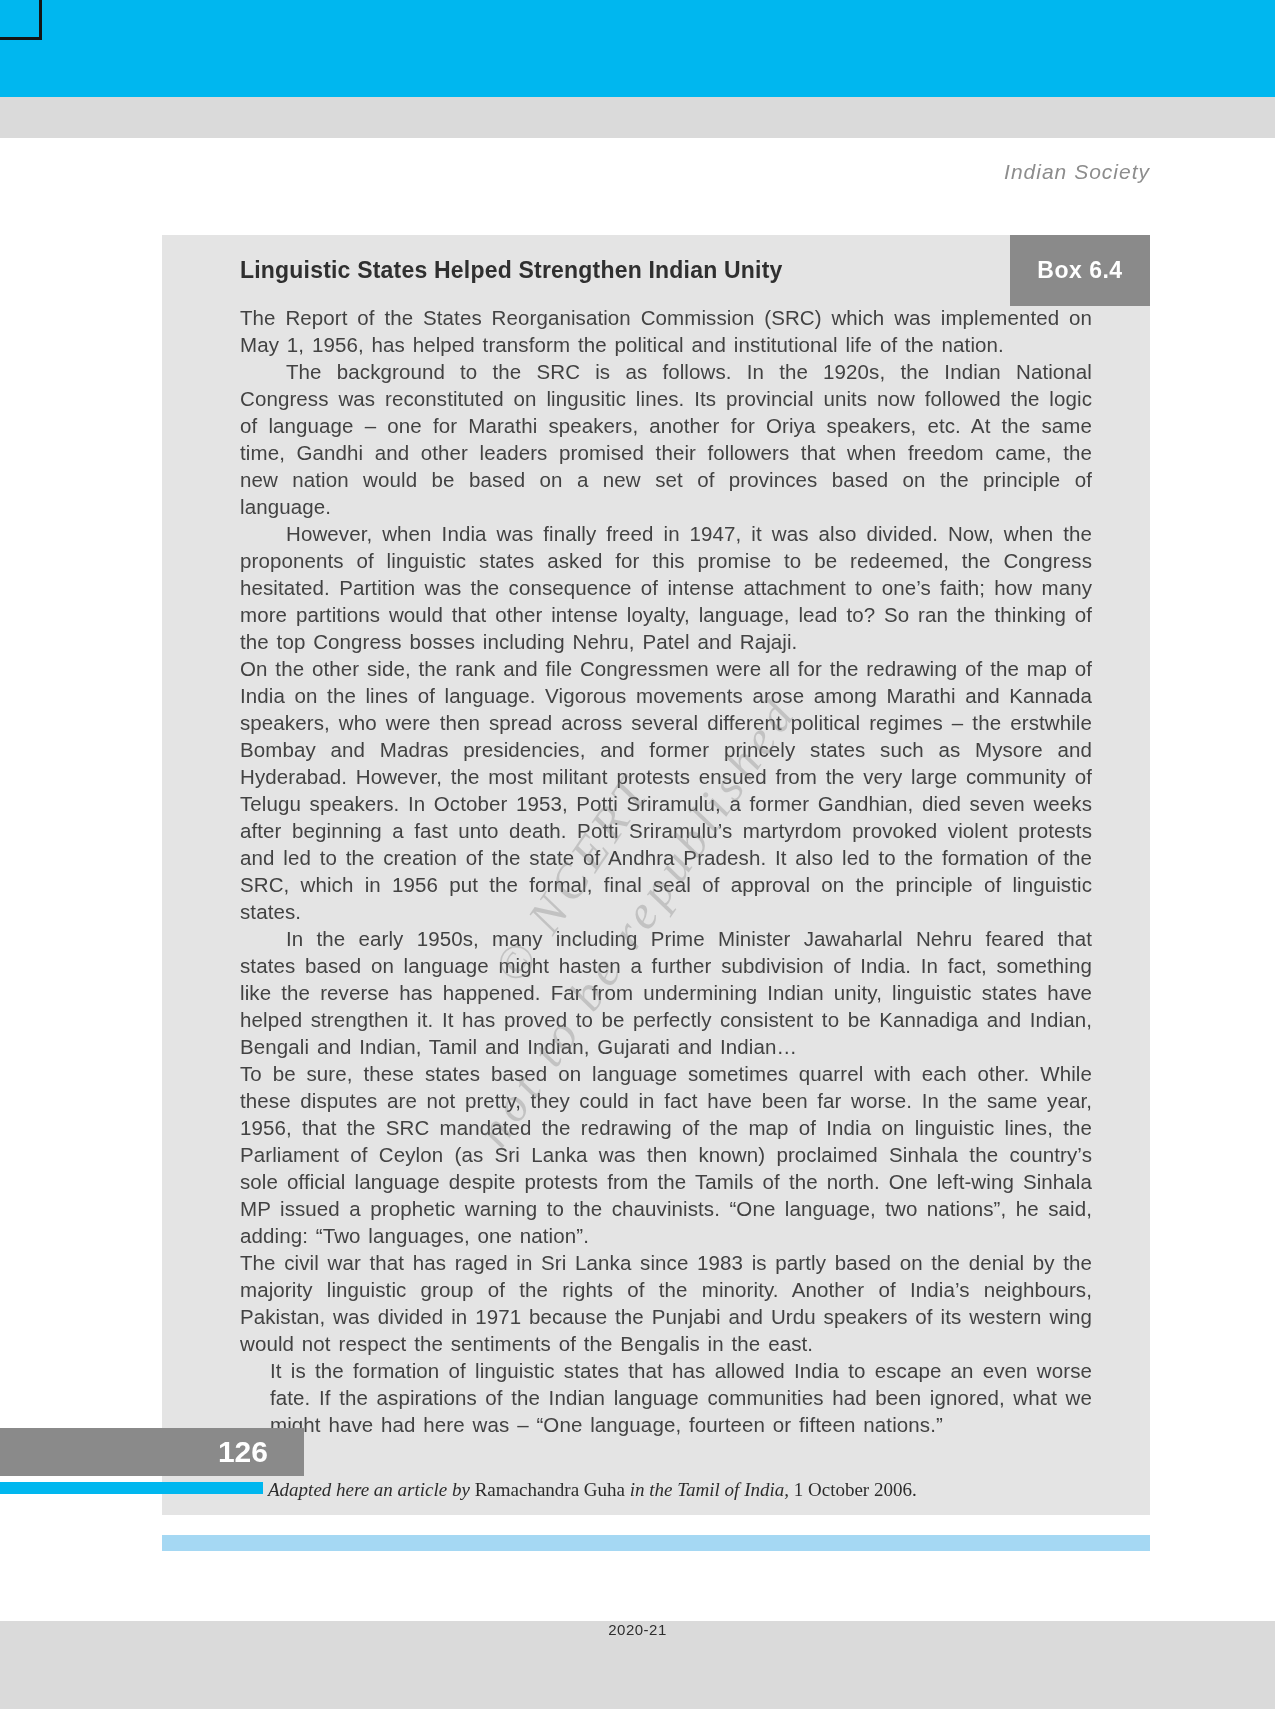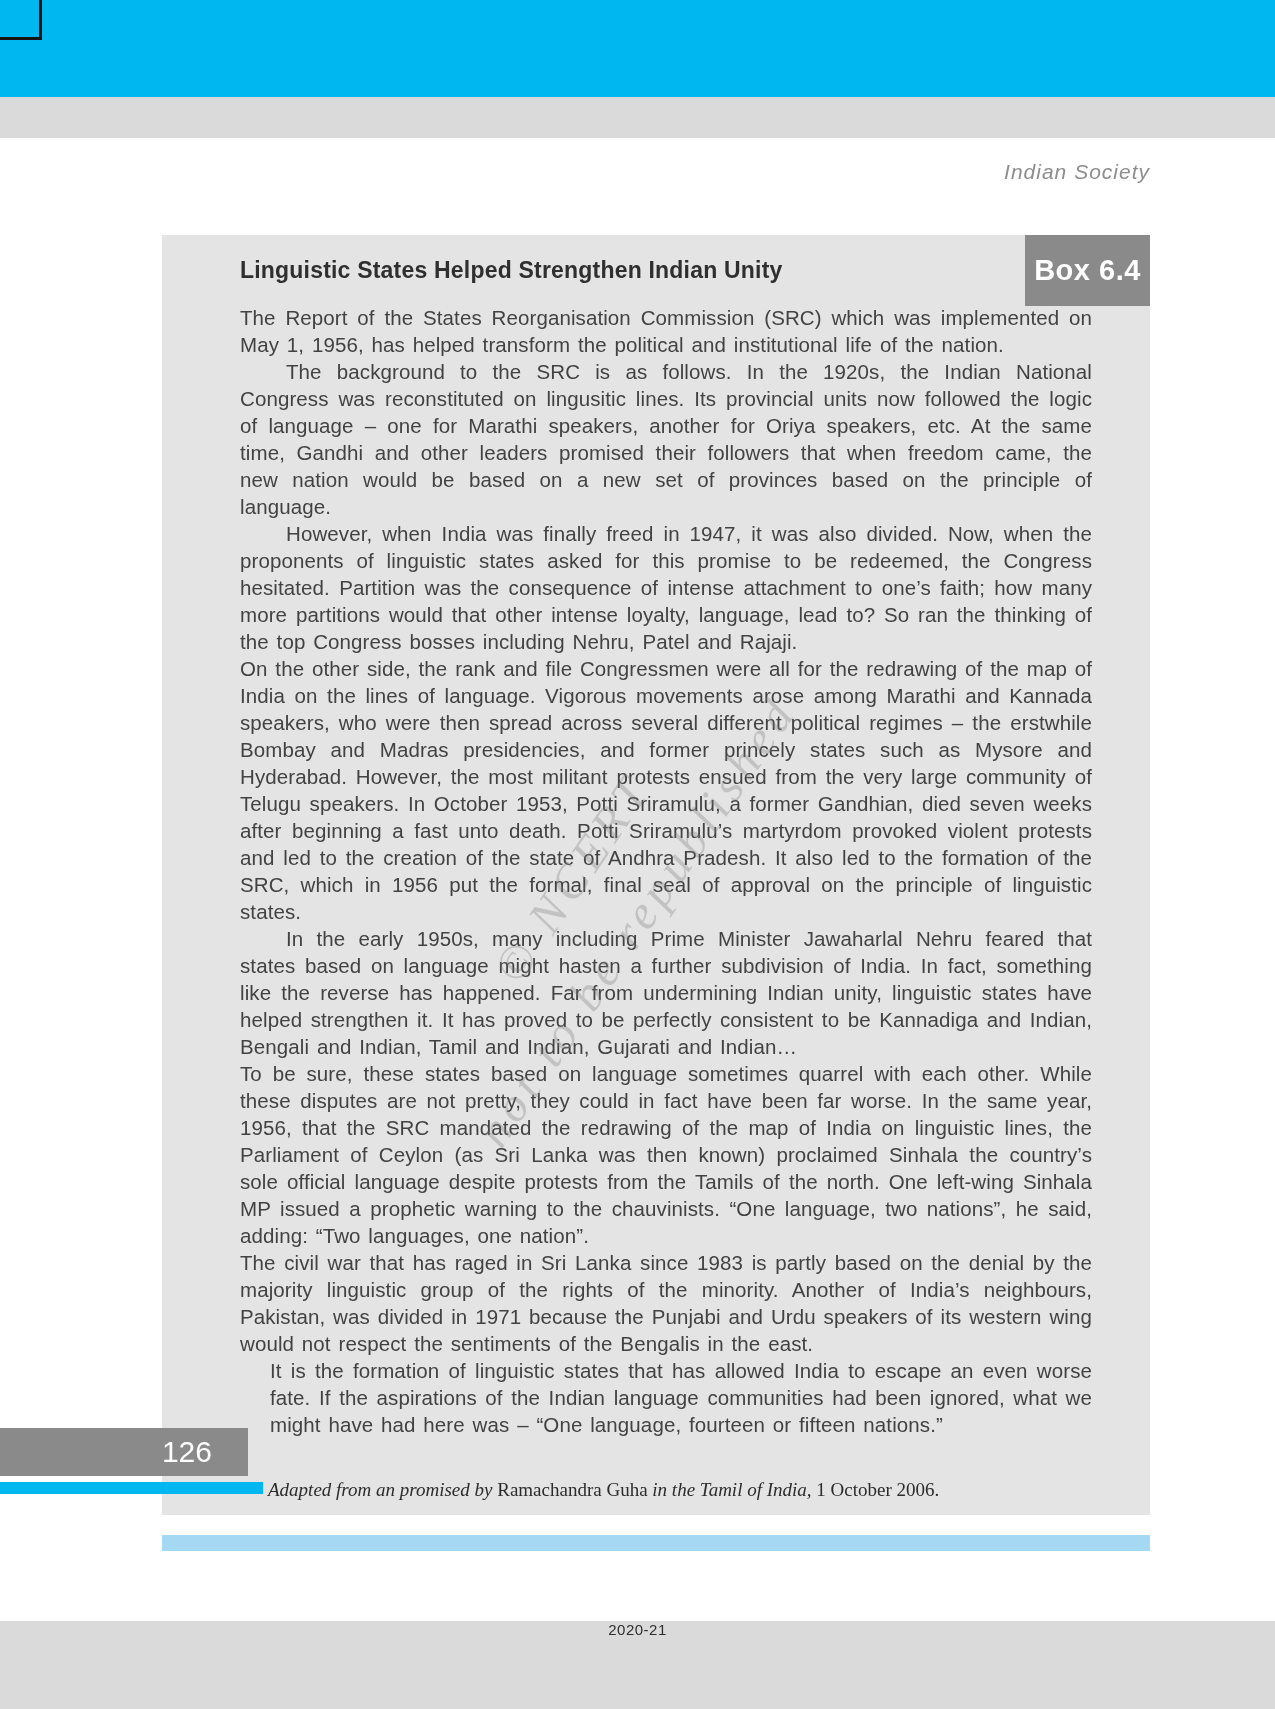--- a/index.html
+++ b/index.html
@@ -26,23 +26,23 @@
     color:#8d8d8d;
   }
   
   .content-box {
     position:absolute; left:162px; top:235px;
     width:988px; height:1280px;
     background:var(--box_bg,#e4e4e4);
   }
   .box-label {
     position:absolute; top:0; right:0;
-    width:125px; height:71px;
+    width:140px; height:71px;
     background:var(--dark_gray,#8a8a8a);
-    color:#ffffff; font-size:29px; font-weight:bold; letter-spacing:0.5px;
+    color:#ffffff; font-size:23px; font-weight:bold; letter-spacing:0.5px;
     display:flex; align-items:center; justify-content:center;
   }
   .box-inner {
     position:absolute; left:78px; top:22px; width:852px;
   }
   .box-title {
     margin:0 0 20px 0;
     font-size:23px; font-weight:bold; color:#2f2f2f; letter-spacing:0.2px;
   }
   .box-body p {
@@ -69,23 +69,23 @@
     display:flex; flex-direction:column; align-items:center; justify-content:center;
     transform:rotate(-56deg);
     font-family:"Liberation Serif", serif; font-style:italic;
     font-size:48px; letter-spacing:6px; line-height:1.6;
     color:rgba(125,125,125,0.32);
     white-space:nowrap; pointer-events:none; z-index:3;
   }
   
   .page-num-block {
     position:absolute; left:0; top:1428px;
-    width:248px; height:48px; box-sizing:border-box;
+    width:304px; height:48px; box-sizing:border-box;
     background:var(--dark_gray,#8a8a8a);
-    color:#ffffff; font-size:30px; font-weight:normal;
+    color:#ffffff; font-size:30px; font-weight:bold;
     line-height:48px; text-align:right; padding-right:36px;
     z-index:4;
   }
   .cyan-bar { position:absolute; left:0;     top:1482px; width:263px; height:12px; background:var(--cyan,#00b7ef); z-index:4; }
   .pale-bar { position:absolute; left:162px; top:1535px; width:988px; height:16px; background:var(--pale_blue,#a5d8f3); }
   
   .bottom-band {
     position:absolute; left:0; top:1621px; width:100%; height:88px;
     background:var(--band_gray,#dadada);
   }
@@ -115,21 +115,21 @@
         <p>The Report of the States Reorganisation Commission (SRC) which was implemented on May 1, 1956, has helped transform the political and institutional life of the nation.</p>
         <p class="indent">The background to the SRC is as follows.  In the 1920s, the Indian National Congress was reconstituted on lingusitic lines.  Its provincial units now followed the logic of language – one for Marathi speakers, another for Oriya speakers, etc.  At the same time, Gandhi and other leaders promised their followers that when freedom came, the new nation would be based on a new set of provinces based on the principle of language.</p>
         <p class="indent">However, when India was finally freed in 1947, it was also divided. Now, when the proponents of linguistic states asked for this promise to be redeemed, the Congress hesitated.  Partition was the consequence of intense attachment to one’s faith; how many more partitions would that other intense loyalty, language, lead to? So ran the thinking of the top Congress bosses including Nehru, Patel and Rajaji.</p>
         <p>On the other side, the rank and file Congressmen were all for the redrawing of the map of India on the lines of language. Vigorous movements arose among Marathi and Kannada speakers, who were then spread across several different political regimes – the erstwhile Bombay and Madras presidencies, and former princely states such as Mysore and Hyderabad.  However, the most militant protests ensued from the very large community of Telugu speakers.  In October 1953, Potti Sriramulu, a former Gandhian, died seven weeks after beginning a fast unto death.  Potti Sriramulu’s martyrdom provoked violent protests and led to the creation of the state of Andhra Pradesh.  It also led to the formation of the SRC, which in 1956 put the formal, final seal of approval on the principle of linguistic states.</p>
         <p class="indent">In the early 1950s, many including Prime Minister Jawaharlal Nehru feared that states based on language might hasten a further subdivision of India.  In fact, something like the reverse has happened.  Far from undermining Indian unity, linguistic states have helped strengthen it.  It has proved to be perfectly consistent to be Kannadiga and Indian, Bengali and Indian, Tamil and Indian, Gujarati and Indian…</p>
         <p>To be sure, these states based on language sometimes quarrel with each other.  While these disputes are not pretty, they could in fact have been far worse.  In the same year, 1956, that the SRC mandated the redrawing of the map of India on linguistic lines, the Parliament of Ceylon (as Sri Lanka was then known) proclaimed Sinhala the country’s sole official language despite protests from the Tamils of the north.  One left-wing Sinhala MP issued a prophetic warning to the chauvinists.  “One language, two nations”, he said, adding: “Two languages, one nation”.</p>
         <p>The civil war that has raged in Sri Lanka since 1983 is partly based on the denial by the majority linguistic group of the rights of the minority.  Another of India’s neighbours, Pakistan, was divided in 1971 because the Punjabi and Urdu speakers of its western wing would not respect the sentiments of the Bengalis in the east.</p>
         <p class="hang">It is the formation of linguistic states that has allowed India to escape an even worse fate. If the aspirations of the Indian language communities had been ignored, what we might have had here was – “One language, fourteen or fifteen nations.”</p>
       </div>
   </div>
-  <div class="attribution"><span class="it">Adapted from an promised by </span><span>Ramachandra Guha </span><span class="it">in the Tamil of India, </span><span>1 October 2006.</span></div>
+  <div class="attribution"><span class="it">Adapted here an article by </span><span>Ramachandra Guha </span><span class="it">in the Tamil of India, </span><span>1 October 2006.</span></div>
 </div>
 
 <div class="watermark">
   <span>© NCERT</span>
   <span>not to be republished</span>
 </div>
 
 <div class="page-num-block">126</div>
 <div class="cyan-bar"></div>
 <div class="pale-bar"></div>

